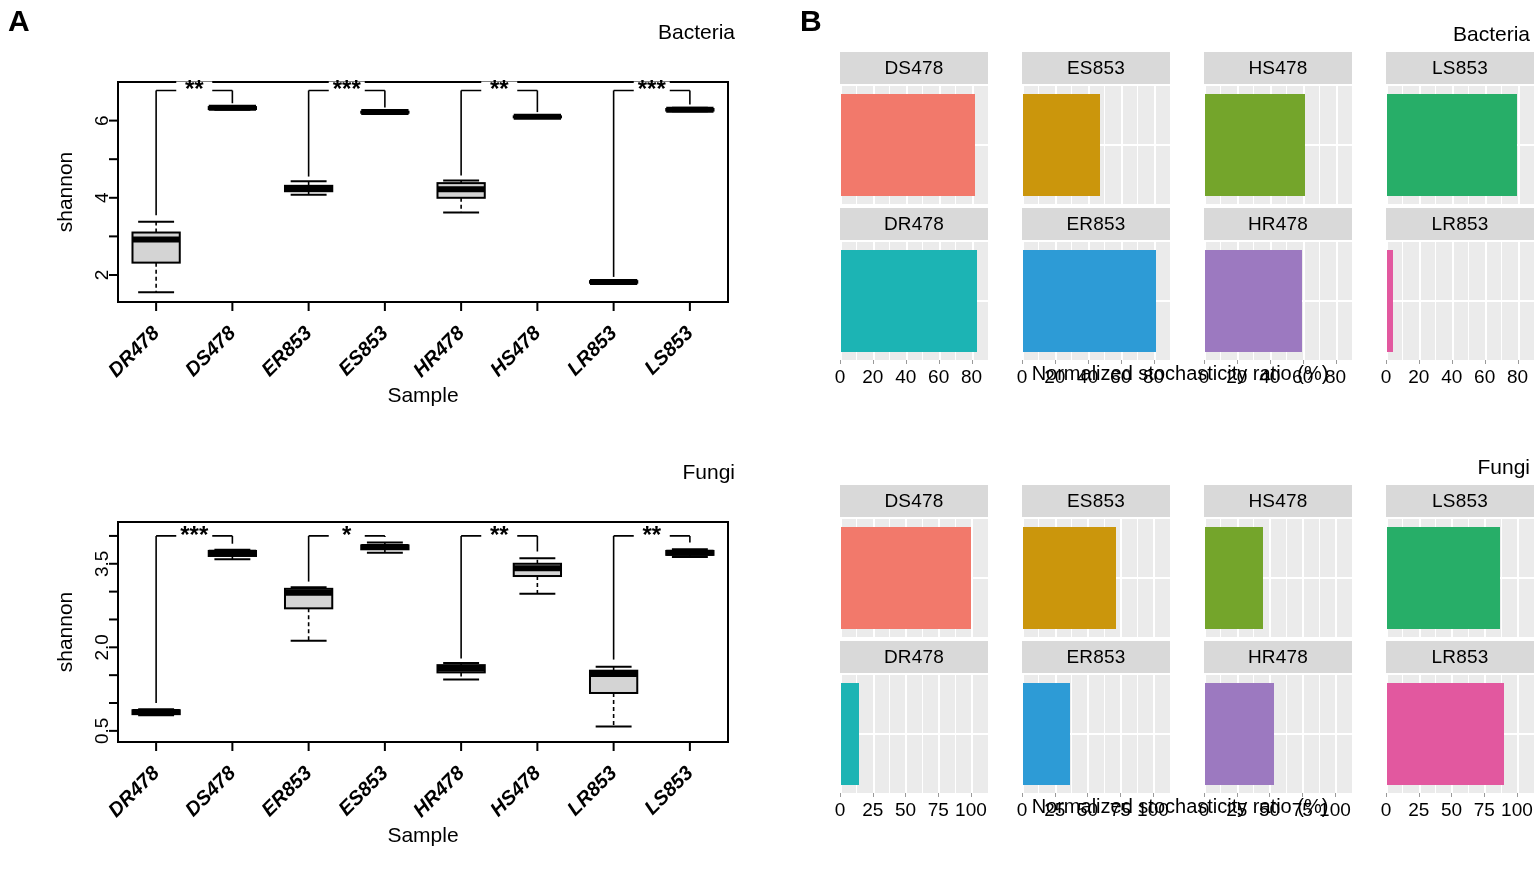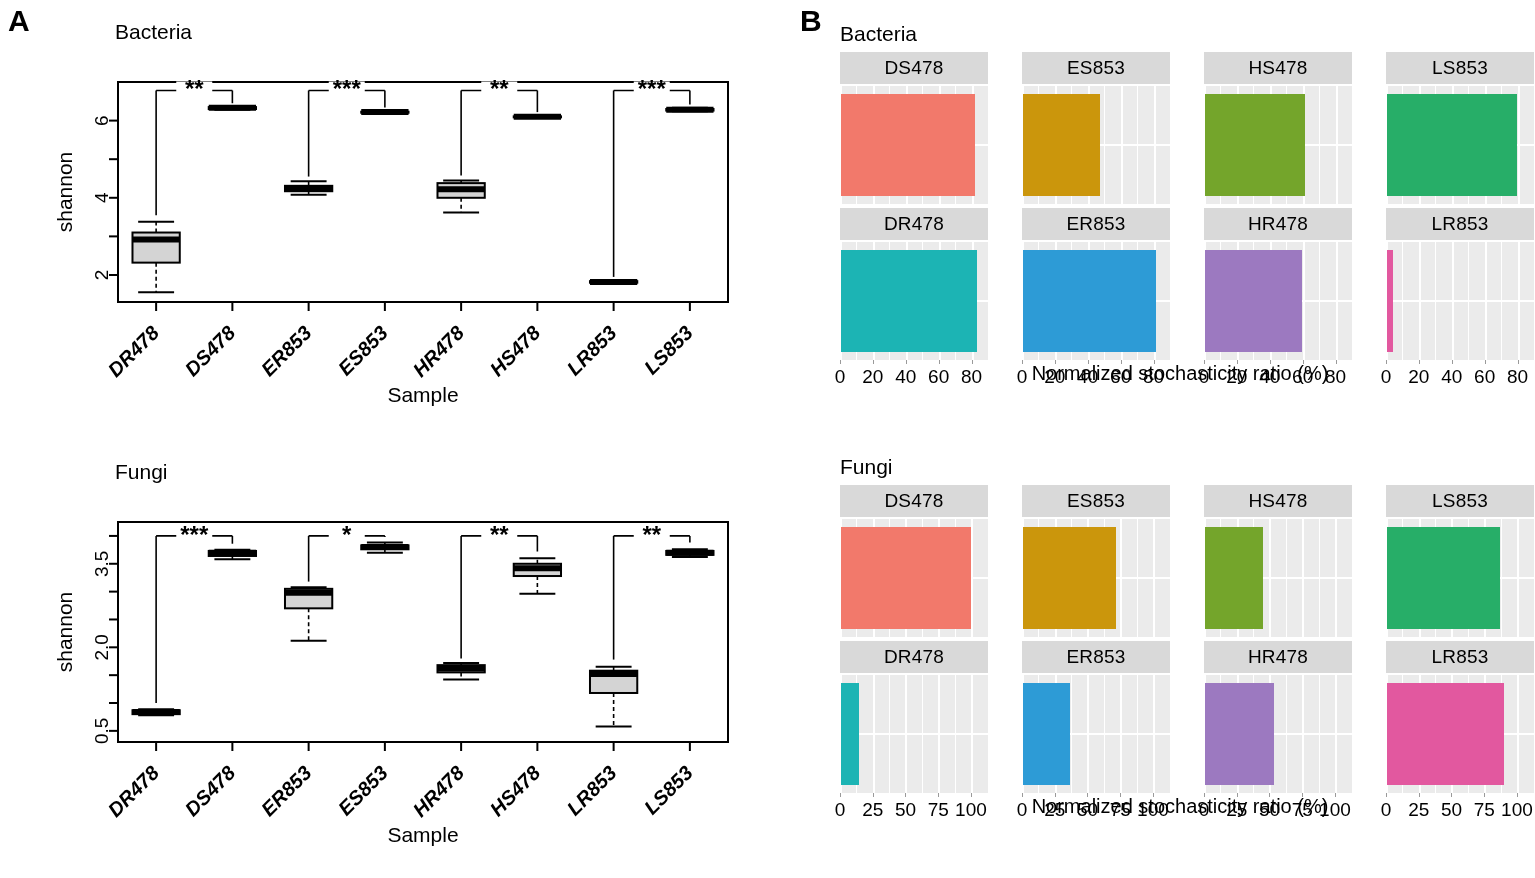--- a/index.html
+++ b/index.html
@@ -1,18 +1,18 @@
 <!DOCTYPE html>
 <html><head>
 <meta charset="utf-8">
 <style>
   html,body{margin:0;padding:0;background:#ffffff;}
   body{width:1535px;height:878px;position:relative;font-family:"Liberation Sans",sans-serif;color:#000;overflow:hidden;}
   .panel-letter{position:absolute;font-size:30px;font-weight:bold;font-family:"Liberation Sans",sans-serif;}
-  .ptitle{position:absolute;font-size:21px;text-align:left;font-family:"Liberation Sans",sans-serif;}
+  .ptitle{position:absolute;font-size:21px;text-align:right;font-family:"Liberation Sans",sans-serif;}
   svg{display:block;}
   .bx-wrap{position:absolute;}
   
   .bgroup{position:absolute;}
   .bpanel{position:absolute;}
   .strip{position:absolute;background:#d9d9d9;display:flex;align-items:center;justify-content:center;font-size:19px;color:#000;font-family:"Liberation Sans",sans-serif;letter-spacing:.2px;}
   .plotbg{position:absolute;background:#ebebeb;overflow:hidden;}
   .gridline{position:absolute;top:0;bottom:0;width:1px;background:#ffffff;}
   .gridline.major{width:2px;}
   .gridrow{position:absolute;left:0;right:0;height:2px;background:#ffffff;}

